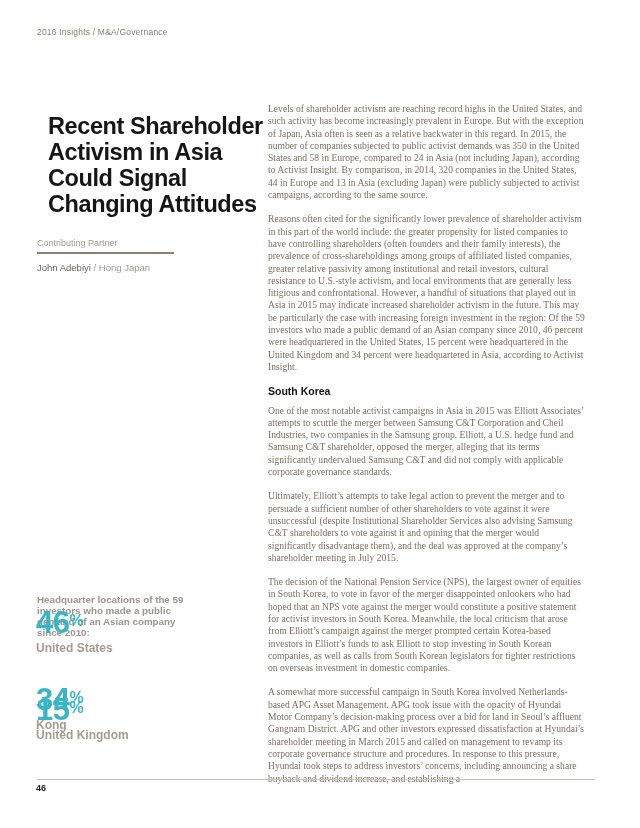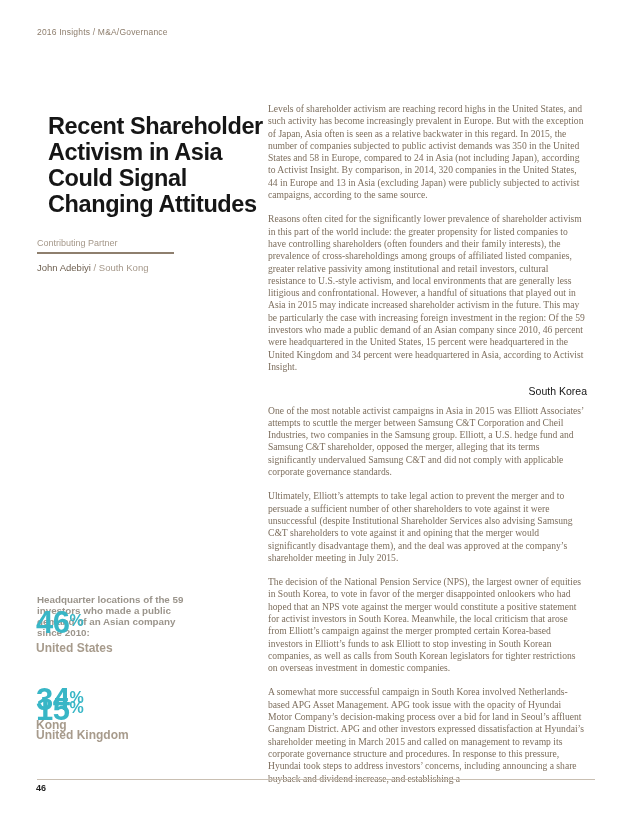--- a/index.html
+++ b/index.html
@@ -49,23 +49,22 @@
     margin-top:4px; font-size:12px; font-weight:700; color:#a79b8c;
   }
   .body-col {
     position:absolute; left:268px; top:103px; width:319px;
     font-family:"Liberation Serif", serif;
     font-size:9.6px; line-height:12.3px; color:#7d6e5d;
   }
   .body-col p { margin:0 0 12px 0; }
   .section-heading {
     font-family:"Liberation Sans", sans-serif;
-    font-size:10.5px; font-weight:400; color:#141414;
+    font-size:10.5px; font-weight:700; color:#141414;
     margin:2px 0 7px 0;
-    text-align:right;
   }
   .footer-rule {
     position:absolute; left:37px; top:779px; width:558px; height:1px;
     background:#c9bfb2;
   }
   .page-number {
     position:absolute; left:36px; top:783px;
     font-size:9px; font-weight:700; color:#1d1d1d;
   }
 </style>
@@ -77,21 +76,21 @@
   <div class="eyebrow">2016 Insights / M&amp;A/Governance</div>
 
   <h1 class="article-title">Recent Shareholder
 Activism in Asia
 Could Signal
 Changing Attitudes</h1>
 
   <div class="contrib-label">Contributing Partner</div>
   <div class="contrib-rule"></div>
   <div class="byline">
-    <span class="author-name">John Adebiyi</span><span> / </span><span>South Kong</span>
+    <span class="author-name">John Adebiyi</span><span> / </span><span>Hong Japan</span>
   </div>
 
   <div class="stat-heading">Headquarter locations of the 59 investors who made a public demand of an Asian company since 2010:</div>
 
   <div class="stat stat-0">
     <div class="value-row"><span class="value">46</span><span class="unit">%</span></div>
     <div class="label">United States</div>
   </div>
 
   <div class="stat stat-1">

